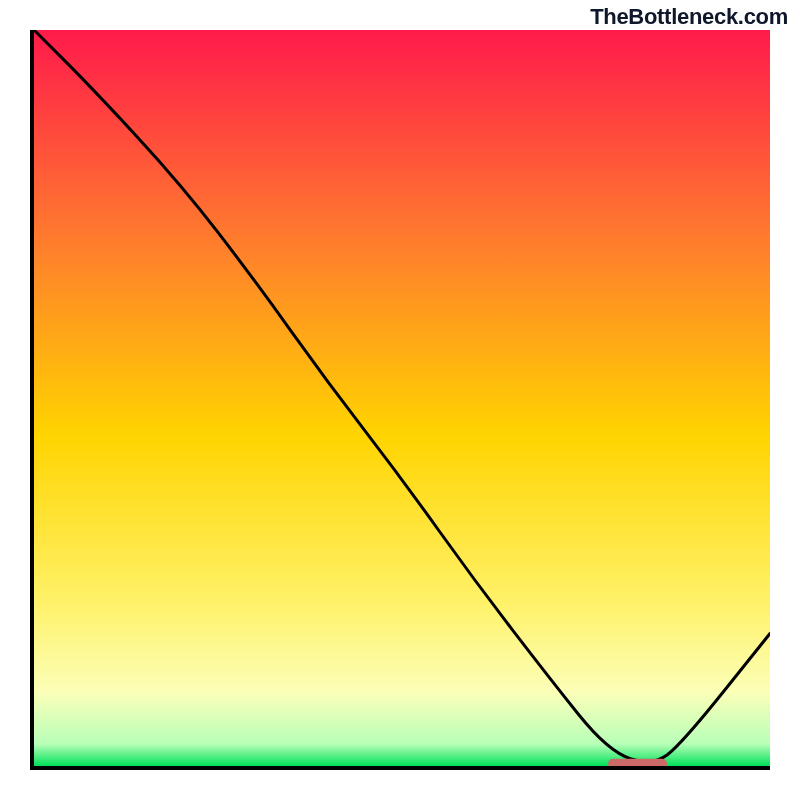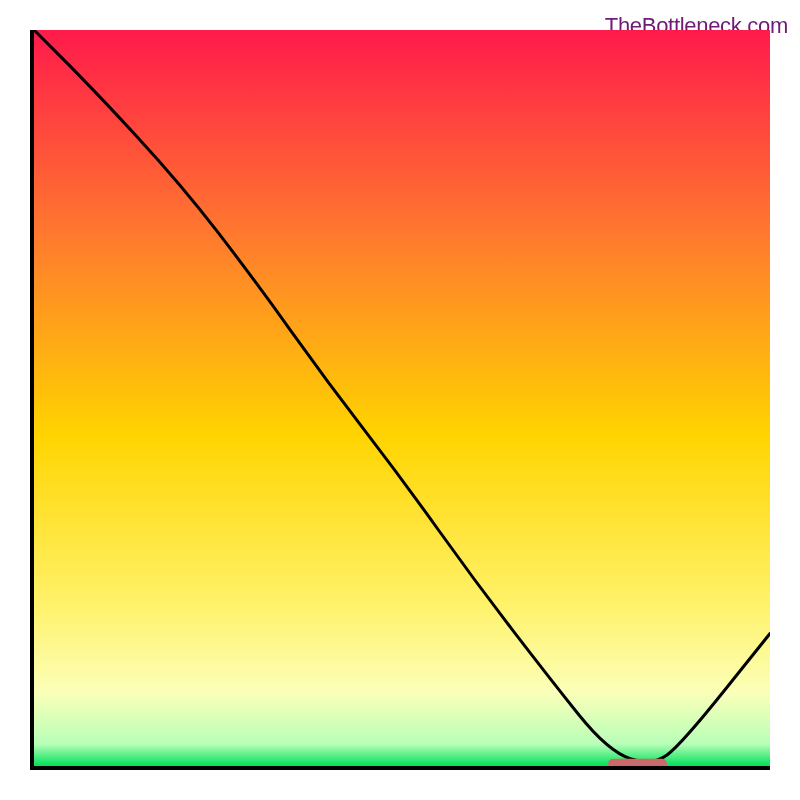--- a/index.html
+++ b/index.html
@@ -10,25 +10,25 @@
     background: #ffffff;
     font-family: Arial, Helvetica, sans-serif;
   }
   .container {
     position: relative;
     width: 800px;
     height: 800px;
   }
   .watermark {
     position: absolute;
-    top: 13px;
+    top: 4px;
     right: 12px;
     font-size: 22px;
-    font-weight: normal;
-    color: #701a75;
+    font-weight: bold;
+    color: #0f172a;
     letter-spacing: -0.3px;
     user-select: none;
   }
   .plot-frame {
     position: absolute;
     left: 30px;
     top: 30px;
     width: 740px;
     height: 740px;
     border-left: 4px solid #000;

